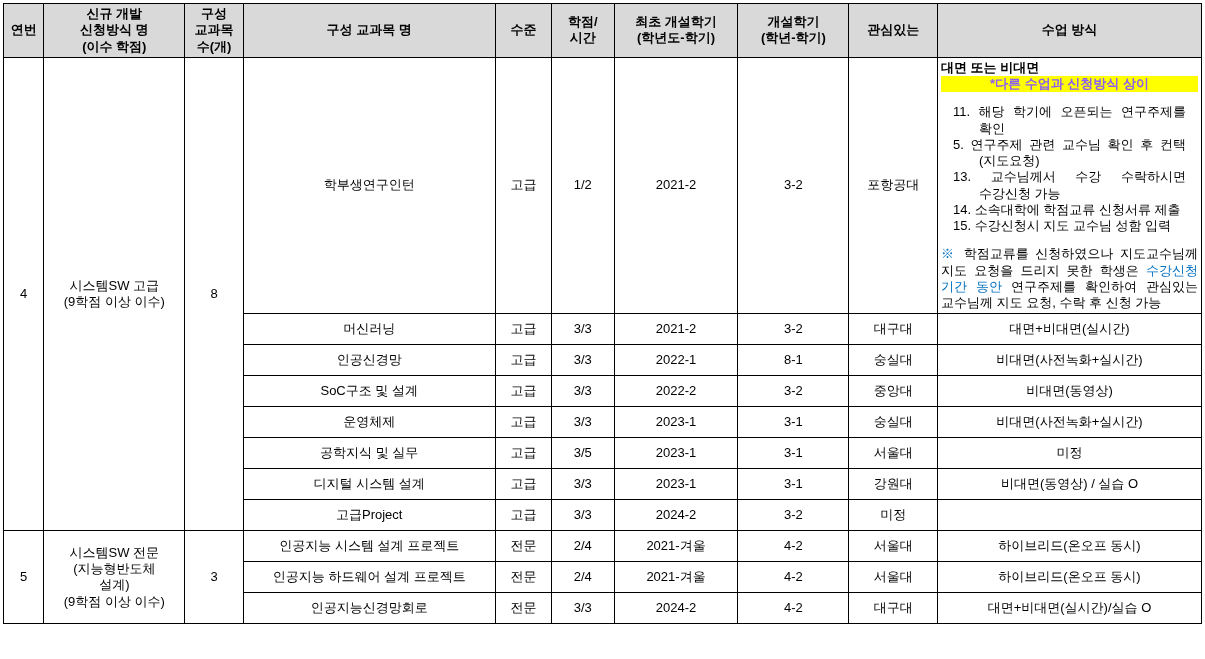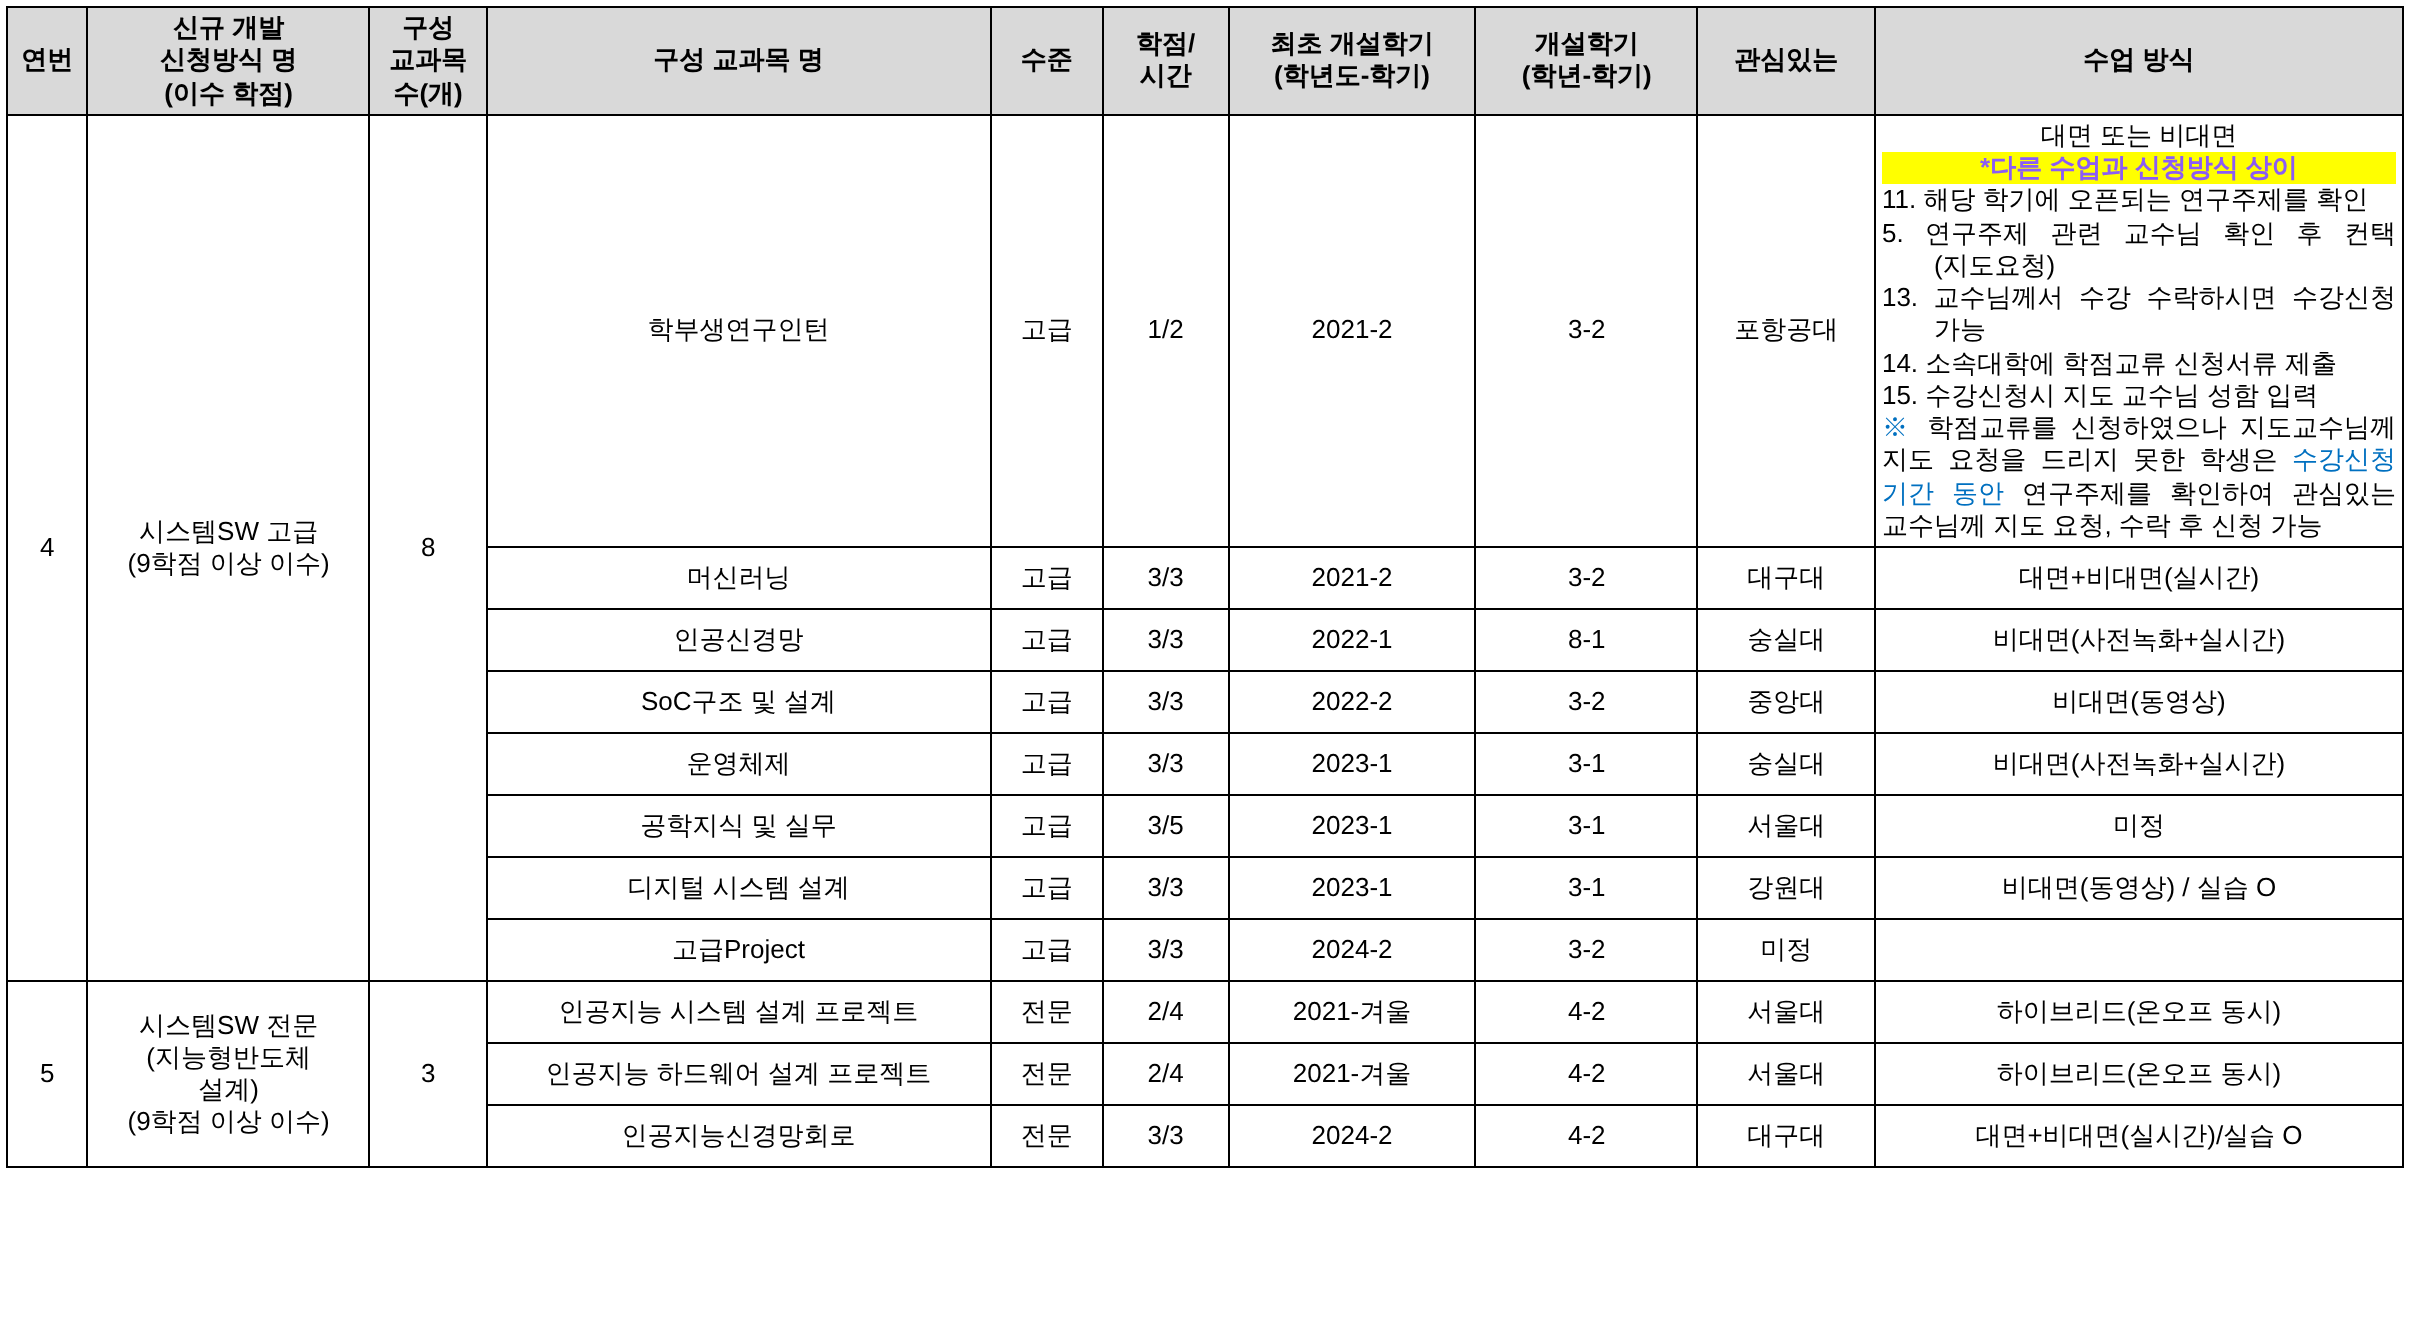--- a/index.html
+++ b/index.html
@@ -55,33 +55,33 @@
   .cell-program .sub {
     display: block;
   }
   .method-block {
     text-align: left;
     font-size: 12.5px;
     line-height: 1.5;
     padding: 3px 6px 4px 6px;
   }
   .method-block .head {
-    text-align: center;
-    font-weight: normal;
+    text-align: left;
+    font-weight: bold;
     display: block;
   }
   .method-block .head2 {
     text-align: center;
     font-weight: bold;
     display: block;
     background: #ffff00;
     color: #8b5cf6;
   }
   .method-block ol {
-    margin: 0;
+    margin: 12px;
     padding: 0;
     list-style: none;
   }
   .method-block ol li {
     text-align: justify;
     text-justify: inter-ideograph;
     margin: 0;
     padding: 0 0 0 26px;
     text-indent: -26px;
   }

